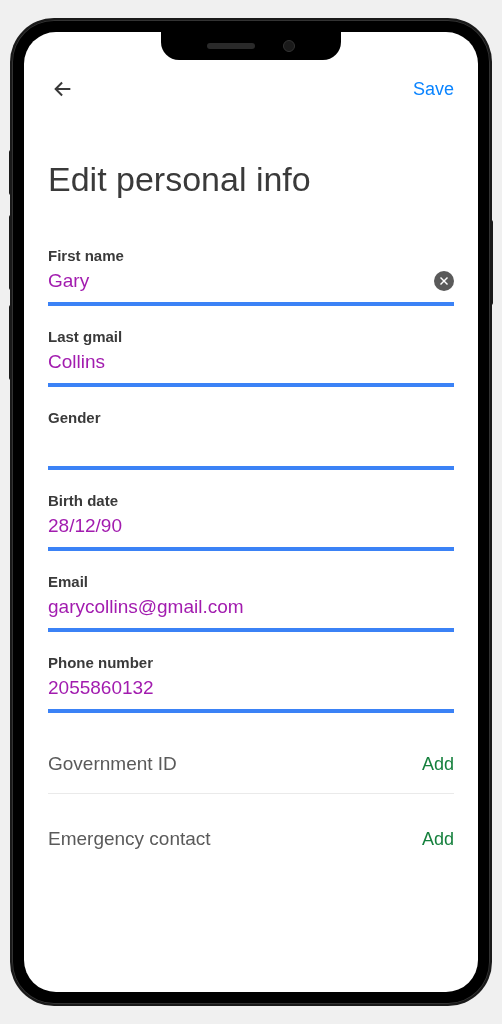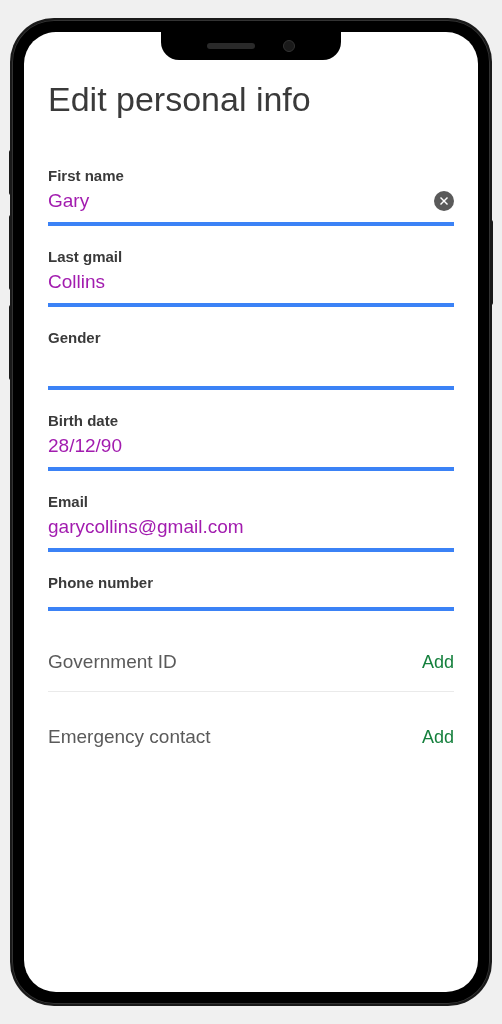--- a/index.html
+++ b/index.html
@@ -199,20 +199,29 @@
   <div class="side-button-right"></div>
 
   <div class="screen">
     <div class="notch">
       <div class="speaker"></div>
       <div class="camera"></div>
     </div>
 
     <div class="content">
 
+      <div class="header">
+        <button class="back-btn">
+          <svg viewBox="0 0 24 24" fill="none" stroke="#3a3a3a" stroke-width="2.2">
+            <line x1="20" y1="12" x2="4" y2="12"></line>
+            <polyline points="11 5 4 12 11 19"></polyline>
+          </svg>
+        </button>
+        <button class="save-btn">Save</button>
+      </div>
 
       <h1 class="page-title">Edit personal info</h1>
 
       <div class="field">
         <div class="field-label">First name</div>
         <div class="field-row">
           <input class="field-input" value="Gary" style="">
           <button class="clear-btn">
             <svg viewBox="0 0 10 10" stroke="#fff" stroke-width="1.4">
               <line x1="1.5" y1="1.5" x2="8.5" y2="8.5"></line>
@@ -245,20 +254,23 @@
 
       <div class="field">
         <div class="field-label">Email</div>
         <div class="field-row">
           <input class="field-input" value="garycollins@gmail.com" style="">
         </div>
       </div>
 
       <div class="field">
         <div class="field-label">Phone number</div>
+        <div class="field-row">
+          <input class="field-input" value="2055860132" style="">
+        </div>
       </div>
 
       <div class="link-row">
         <span class="link-label">Government ID</span>
         <button class="link-action">Add</button>
       </div>
 
       <div class="link-row last">
         <span class="link-label">Emergency contact</span>
         <button class="link-action">Add</button>

